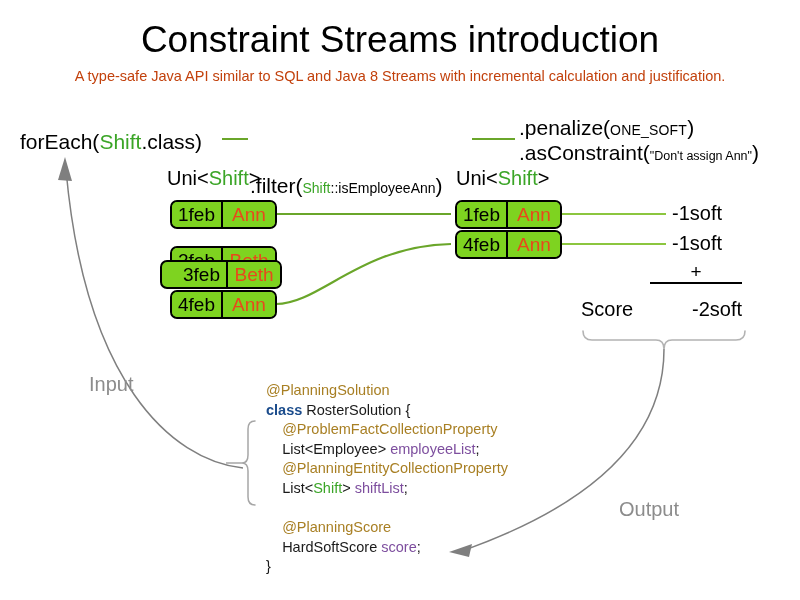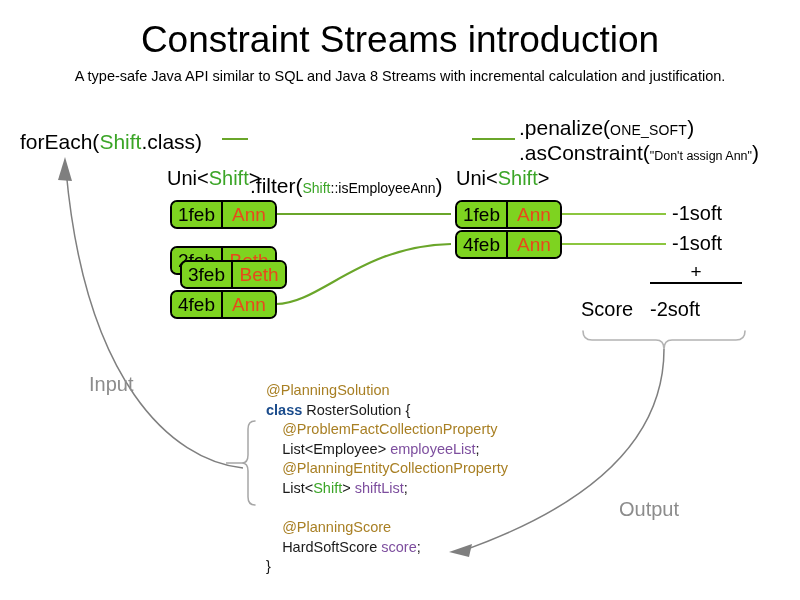--- a/index.html
+++ b/index.html
@@ -41,21 +41,21 @@
     white-space: nowrap;
   }
   .subtitle {
     position: absolute;
     left: 0;
     top: 66px;
     width: 800px;
     text-align: center;
     font-size: 14.5px;
     line-height: 20px;
-    color: #000000;
+    color: #c2410c;
     white-space: nowrap;
   }
 
   
   .pipe {
     position: absolute;
     font-size: 21px;
     line-height: 26px;
     white-space: nowrap;
     color: #000;
@@ -146,21 +146,21 @@
     text-align: center;
     font-size: 19px;
     line-height: 20px;
     color: #000;
   }
   #score-total {
     position: absolute;
     left: 650px;
     top: 297px;
     width: 92px;
-    text-align: left;
+    text-align: right;
     font-size: 20px;
     line-height: 24px;
     color: #000;
   }
 
   
   .flow-caption {
     position: absolute;
     font-size: 20px;
     line-height: 24px;
@@ -233,21 +233,21 @@
   <div class="uni-label" id="uni-right"><span>Uni&lt;</span><span class="g">Shift</span><span>&gt;</span></div>
 
   <div class="tuple" style="left:170px; top:200px;">
     <span class="cell-date">1feb</span>
     <span class="cell-name">Ann</span>
   </div>
   <div class="tuple" style="left:170px; top:246px;">
     <span class="cell-date">2feb</span>
     <span class="cell-name">Beth</span>
   </div>
-  <div class="tuple" style="left:180px; top:260px;">
+  <div class="tuple" style="left:160px; top:260px;padding-left:15px;">
     <span class="cell-date">3feb</span>
     <span class="cell-name">Beth</span>
   </div>
   <div class="tuple" style="left:170px; top:290px;">
     <span class="cell-date">4feb</span>
     <span class="cell-name">Ann</span>
   </div>
 
   <div class="tuple" style="left:455px; top:200px;">
     <span class="cell-date">1feb</span>

